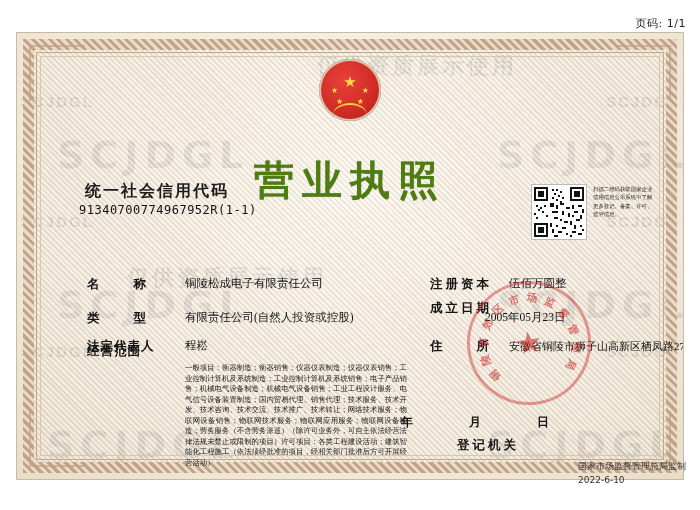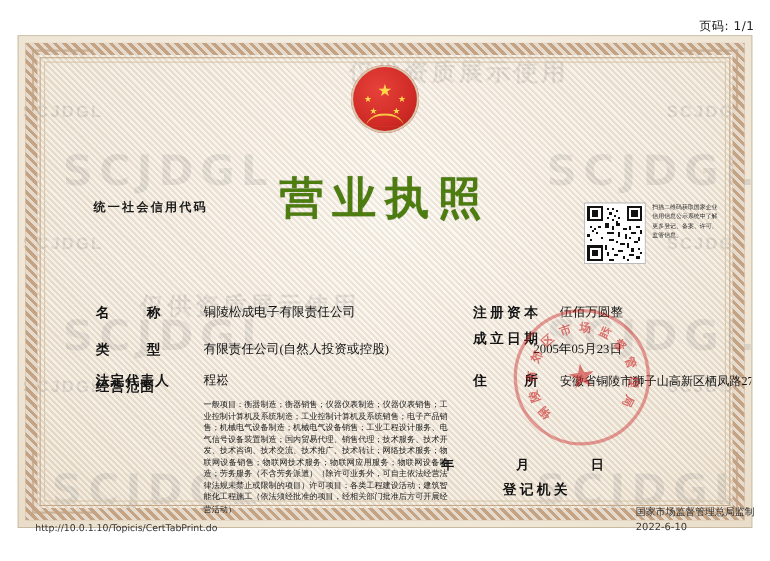--- a/index.html
+++ b/index.html
@@ -184,21 +184,21 @@
     font-size: 15px;
     color: #222;
     letter-spacing: 2px;
   }
 
   
   .credit-label {
     position: absolute;
     left: 68px;
     top: 148px;
-    font-size: 11px;
+    font-size: 16px;
     letter-spacing: 2px;
     color: #1b1b1b;
     font-weight: bold;
   }
   .credit-value {
     position: absolute;
     left: 62px;
     top: 170px;
     font-size: 12px;
     letter-spacing: 0.5px;
@@ -367,20 +367,21 @@
       <span class="star s1">★</span>
       <span class="star s2">★</span>
       <span class="star s3">★</span>
       <span class="star s4">★</span>
       <span class="gear"></span>
     </div>
 
     <div class="title">营业执照</div>
 
     <div class="credit-label">统一社会信用代码</div>
+    <div class="credit-value">91340700774967952R(1-1)</div>
 
     <div class="qr">
       <svg width="54" height="54" viewBox="0 0 27 27" shape-rendering="crispEdges">
         <rect width="27" height="27" fill="#fff"></rect>
         <g fill="#111">
           <rect x="1" y="1" width="7" height="1"></rect>
             <rect x="1" y="7" width="7" height="1"></rect>
           <rect x="1" y="1" width="1" height="7"></rect>
             <rect x="7" y="1" width="1" height="7"></rect>
           <rect x="3" y="3" width="3" height="3"></rect>
@@ -485,20 +486,19 @@
           <span style="transform: rotate(79.5455deg); transform-origin: 50% 50%; position: absolute; left: 99.2364px; top: 44.6531px;">管</span>
           <span style="transform: rotate(102.273deg); transform-origin: 50% 50%; position: absolute; left: 98.9488px; top: 62.778px;">理</span>
           <span style="transform: rotate(125deg); transform-origin: 50% 50%; position: absolute; left: 91.681px; top: 79.3845px;">局</span>
         </div>
     </div>
 
     <div class="date-cn">年　月　日</div>
   </div>
 
   <div class="footer-left">
-    <div>http://10.0.1.10/Topicis/CertTabPrint.do</div>
   </div>
   <div class="footer-right">
     <div>国家市场监督管理总局监制</div>
     <div>2022-6-10</div>
   </div>
 
 </div>
 
 </body></html>

